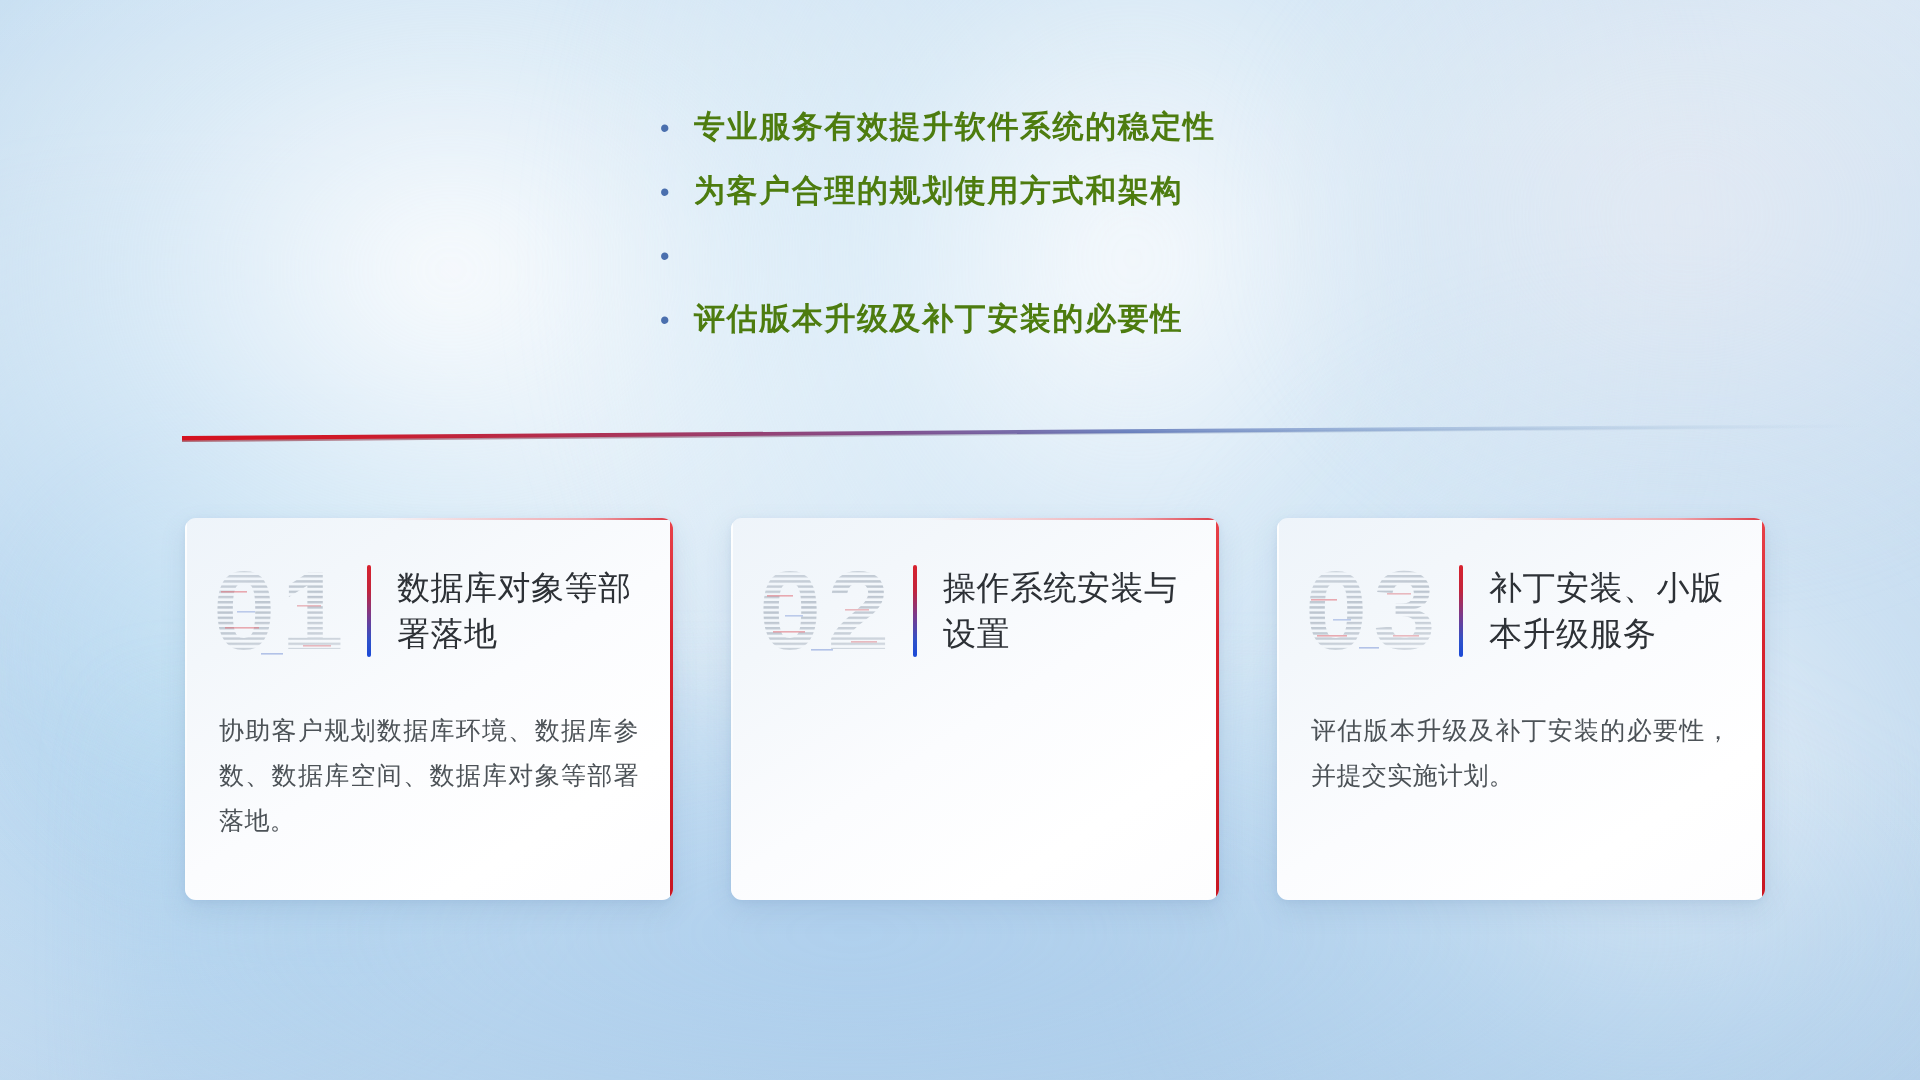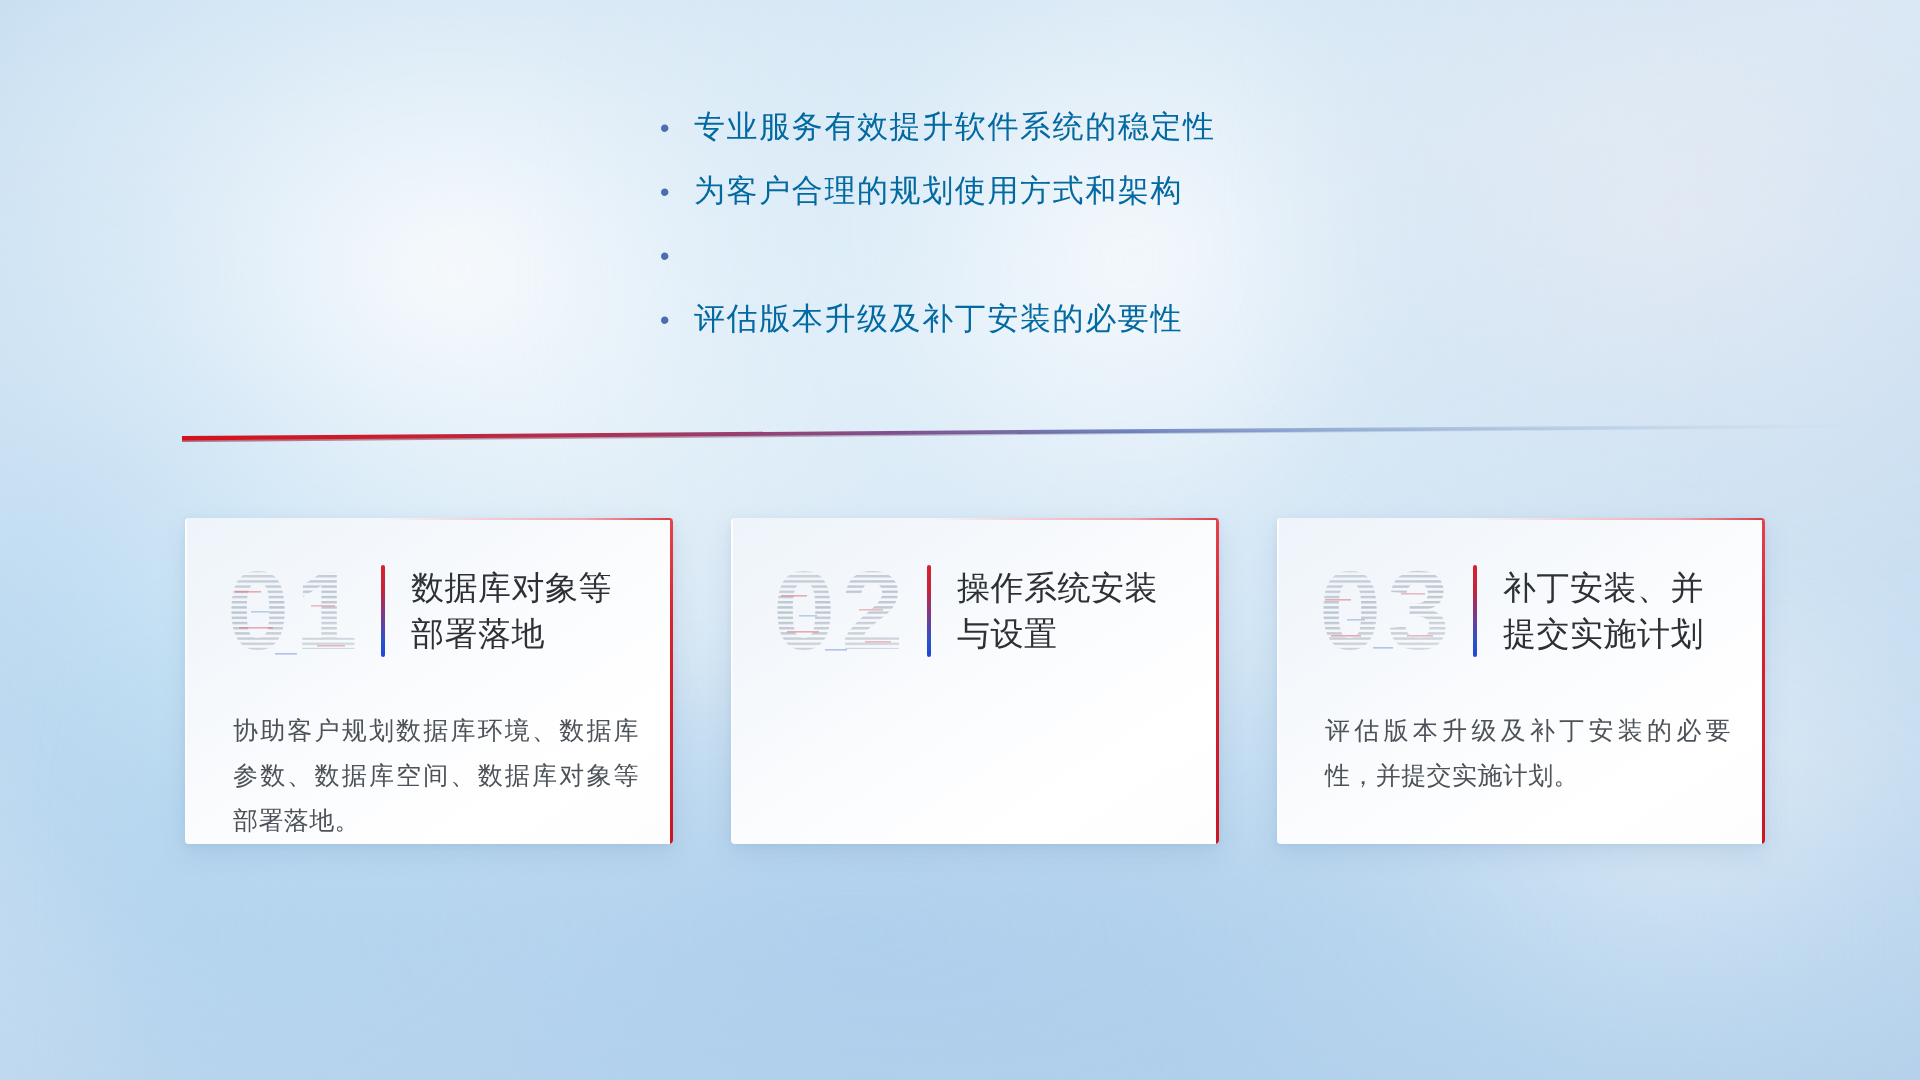--- a/index.html
+++ b/index.html
@@ -66,47 +66,46 @@
     display:flex; align-items:flex-start;
     height:64px;
   }
   .bullet-dot {
     width:34px; flex:0 0 34px;
     color:#4a6fae;
     font-size:27px; line-height:38px; text-align:left;
     padding-top:1px;
   }
   .bullet-text {
-    color:#0369a1;
+    color:#4d7c0f;
     font-size:31px;
     line-height:38px;
     letter-spacing:1.6px;
-    font-weight:400;
+    font-weight:700;
     white-space:nowrap;
   }
 
   
   #divider {
     position:absolute; left:182px; top:424px; width:1690px; height:18px;
   }
   #divider svg { display:block; width:100%; height:100%; }
 
   
   #cards {
     position:absolute; left:185px; top:518px;
     display:flex; gap:58px;
   }
   .card {
     position:relative;
-    width:488px; height:326px;
-    border-radius:4px;
+    width:488px; height:382px;
+    border-radius:11px;
     background:linear-gradient(147deg,#eef4fa 0%, #f3f7fb 22%, #fbfcfe 52%, #ffffff 78%, #fdfdfe 100%);
     box-shadow:0 10px 26px rgba(92,130,175,.16), 0 2px 6px rgba(92,130,175,.10);
     overflow:hidden;
-    padding-left:14px;
   }
   .card::after {
     content:"";
     position:absolute; right:0; top:0; bottom:0; width:3px;
     background:linear-gradient(to bottom, #e8424a 0%, #d8232f 32%, #cf1c28 72%, #c81622 100%);
     border-radius:0 12px 12px 0;
   }
   .card::before {
     content:"";
     position:absolute; left:0; right:0; top:0; height:2px;
@@ -324,18 +323,18 @@
             <rect x="14" y="86" width="30" height="1.6" fill="#e06a74"></rect>
             <rect x="84" y="44" width="24" height="1.6" fill="#e0868e"></rect>
             <rect x="90" y="86" width="26" height="1.6" fill="#e0868e"></rect>
             <rect x="56" y="98" width="20" height="1.6" fill="#7d96d8"></rect>
             <rect x="30" y="70" width="18" height="1.6" fill="#8fa6dd"></rect>
           </g>
         </svg>
       </div>
 
       <div class="divider-bar"></div>
-      <div class="card-title">补丁安装、并提交实施计划</div>
+      <div class="card-title">补丁安装、小版本升级服务</div>
     </div>
     <div class="card-body">评估版本升级及补丁安装的必要性，并提交实施计划。</div>
   </div>
 
 </div>
 
 </body></html>

